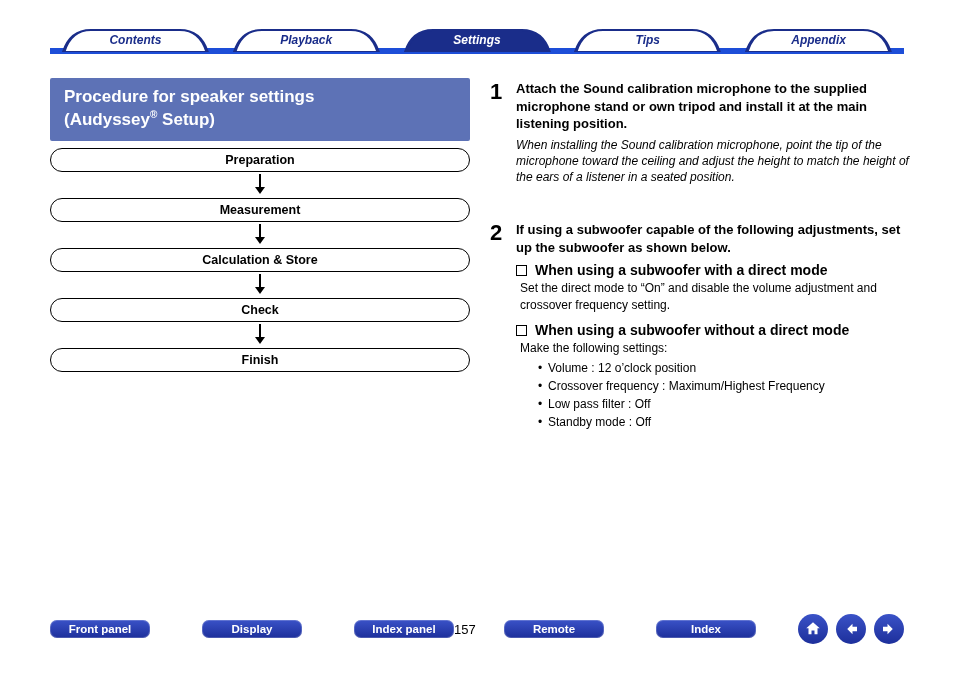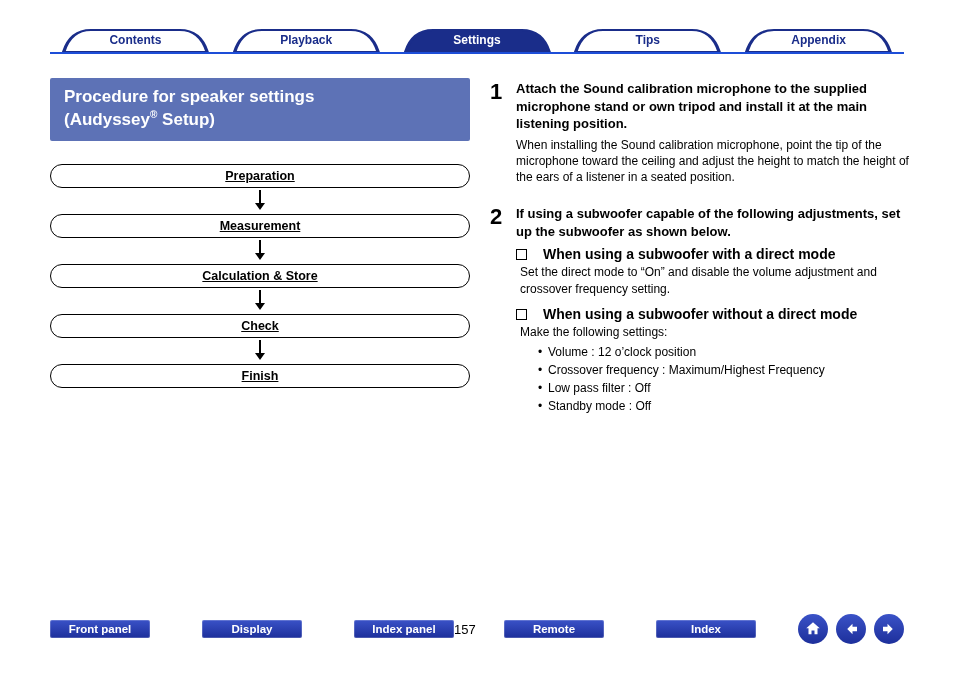--- a/index.html
+++ b/index.html
@@ -13,21 +13,22 @@
   }
   
   .tabbar {
     position: absolute;
     top: 28px;
     left: 50px;
     right: 50px;
     height: 26px;
     display: flex;
     gap: 0;
-    border-bottom: 2px solid #1d4ed8;
+    border-bottom: 6px solid #1d4ed8;
+    font-style: italic;
   }
   .tab {
     flex: 1;
     text-align: center;
     line-height: 24px;
     font-size: 12px;
     font-weight: bold;
     color: #1a2d8a;
     position: relative;
     cursor: pointer;
@@ -47,23 +48,22 @@
     font-size: 17px;
     padding: 8px 14px 10px 14px;
     border-radius: 2px;
     line-height: 1.3;
   }
   .section-title sup { font-size: 10px; vertical-align: super; }
   
   .flow {
     position: absolute;
     left: 50px;
-    top: 164px;
+    top: 148px;
     width: 420px;
-    text-decoration: underline;
   }
   .flow-box {
     border: 1.5px solid #000;
     border-radius: 14px;
     text-align: center;
     font-size: 12.5px;
     font-weight: bold;
     padding: 4px 0;
     background: #fff;
   }
@@ -79,22 +79,22 @@
     left: 490px;
     top: 80px;
     width: 420px;
     font-size: 12.5px;
     color: #000;
   }
   .step { display: flex; margin-bottom: 12px; }
   .stepnum { font-size: 22px; font-weight: bold; width: 26px; flex-shrink:0; line-height:1.1;}
   .stepbody { flex:1; }
   .step-head { font-weight: bold; font-size: 13px; line-height:1.35; margin-bottom:4px;}
-  .step-sub  { font-size: 12px; line-height:1.35; margin-bottom:8px;}
-  .sub-h { display:flex; align-items:flex-start; margin:6px 0 2px 0; font-weight:bold; font-size:14px;gap:8px;}
+  .step-sub  { font-size: 12px; line-height:1.35; margin-bottom:24px;font-style:italic;}
+  .sub-h { display:flex; align-items:flex-start; margin:6px 0 2px 0; font-weight:bold; font-size:14px;}
   .sub-h .box { width:11px; height:11px; border:1.5px solid #000; margin:3px 8px 0 0; flex-shrink:0;}
   .sub-h .txt { color:#000; }
   .sub-h.link .txt { cursor:pointer; }
   .indent { margin-left: 4px; font-size:12px; line-height:1.4; margin-bottom:8px;}
   .bullets { margin-left: 22px; }
   .bullets li { font-size:12px; line-height:1.5; list-style: none; position:relative; padding-left:10px;}
   .bullets li::before { content:"•"; position:absolute; left:0; }
   
   .bottombar {
     position: absolute;
@@ -102,21 +102,21 @@
     height: 28px;
     display: flex;
     align-items: center;
   }
   .pill {
     background: #2a3fb0;
     background: linear-gradient(#3a52c7,#1d2f9b);
     color:#fff;
     font-size:11.5px;
     font-weight:bold;
-    border-radius: 2px;
+    border-radius: 7px;
     padding: 3px 0;
     width: 100px;
     text-align:center;
     cursor:pointer;
     box-shadow: inset 0 0 0 1px rgba(255,255,255,.2);
   }
   .gap-s { width: 52px; }
   .pagenum { font-size:13px; width:50px; text-align:left; }
   .navicons { margin-left:auto; display:flex; gap:8px; }
   .circ { width:30px; height:30px; border-radius:50%; background:linear-gradient(#3a52c7,#1d2f9b); display:flex; align-items:center; justify-content:center; color:#fff; cursor:pointer;}

